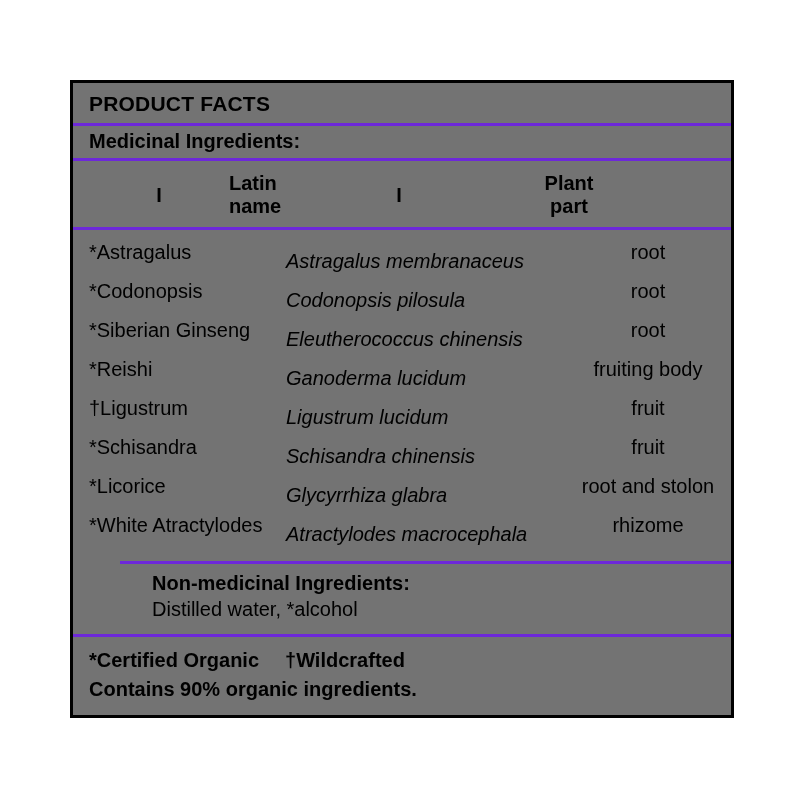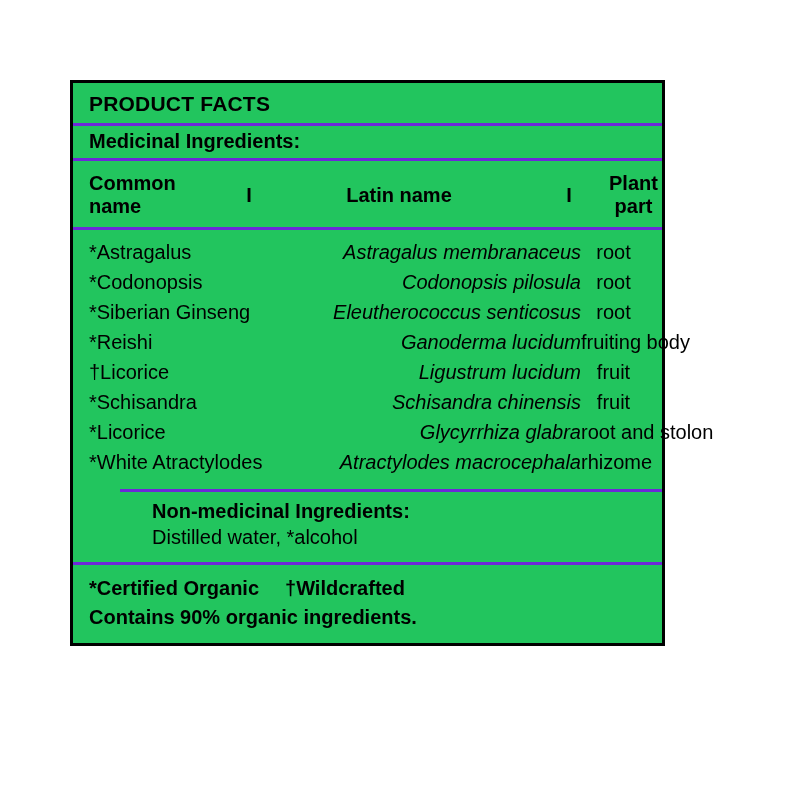--- a/index.html
+++ b/index.html
@@ -6,24 +6,24 @@
   .canvas{
     position:relative;
     width:800px;height:800px;
     background:#ffffff;
     font-family:"Liberation Sans", sans-serif;
     color:#000;
   }
   .panel{
     position:absolute;
     left:70px; top:80px;
-    width:595px;
+    width:664px;
     box-sizing:border-box;
     border:3px solid #000;
-    background:#22c55e;
+    background:#737373;
   }
   .section{
     box-sizing:border-box;
     padding:6px 16px;
     border-top:3px solid #6d28d9;
   }
   .section:first-child{border-top:none;}
   .title-section{padding:9px 16px 7px;}
   .panel-title{
     font-size:21px;
@@ -50,21 +50,21 @@
   .tbody{
     padding:7px 16px 12px;
   }
   .trow{
     display:grid;
     grid-template-columns:197px 295px 1fr;
     line-height:30px;
     font-size:20px;
   }
   .trow .cell-common{text-align:left;white-space:nowrap;}
-  .trow .cell-latin{font-style:italic;text-align:right;white-space:nowrap;}
+  .trow .cell-latin{font-style:italic;text-align:left;white-space:nowrap;margin-top:9px;}
   .trow .cell-part{text-align:center;white-space:nowrap;}
   .nonmed-section{padding:8px 32px 10px;margin-left:47px;}
   .nonmed-text{font-size:20px;line-height:29px;}
   .dose-section{padding:9px 16px 11px;font-size:20px;line-height:30px;}
   .dose-label{font-weight:bold;}
   .footer-section{padding:9px 16px 11px;font-size:20px;line-height:29px;font-weight:bold;}
   .footer-line1 .certified{margin-right:26px;}
 </style>
 </head>
 <body>
@@ -72,50 +72,49 @@
 <div class="canvas">
   <div class="panel">
 
     <div class="section title-section">
       <div class="panel-title">PRODUCT FACTS</div>
     </div>
 
     <div class="section sub-heading">Medicinal Ingredients:</div>
 
     <div class="section thead">
-      <span class="c-common">Common name</span>
       <span class="c-sep">I</span>
       <span class="c-latin">Latin name</span>
       <span class="c-sep">I</span>
       <span class="c-part">Plant part</span>
     </div>
 
     <div class="section tbody">
       <div class="trow">
         <span class="cell-common">*Astragalus</span>
         <span class="cell-latin">Astragalus membranaceus</span>
         <span class="cell-part">root</span>
       </div>
       <div class="trow">
         <span class="cell-common">*Codonopsis</span>
         <span class="cell-latin">Codonopsis pilosula</span>
         <span class="cell-part">root</span>
       </div>
       <div class="trow">
         <span class="cell-common">*Siberian Ginseng</span>
-        <span class="cell-latin">Eleutherococcus senticosus</span>
+        <span class="cell-latin">Eleutherococcus chinensis</span>
         <span class="cell-part">root</span>
       </div>
       <div class="trow">
         <span class="cell-common">*Reishi</span>
         <span class="cell-latin">Ganoderma lucidum</span>
         <span class="cell-part">fruiting body</span>
       </div>
       <div class="trow">
-        <span class="cell-common">†Licorice</span>
+        <span class="cell-common">†Ligustrum</span>
         <span class="cell-latin">Ligustrum lucidum</span>
         <span class="cell-part">fruit</span>
       </div>
       <div class="trow">
         <span class="cell-common">*Schisandra</span>
         <span class="cell-latin">Schisandra chinensis</span>
         <span class="cell-part">fruit</span>
       </div>
       <div class="trow">
         <span class="cell-common">*Licorice</span>

